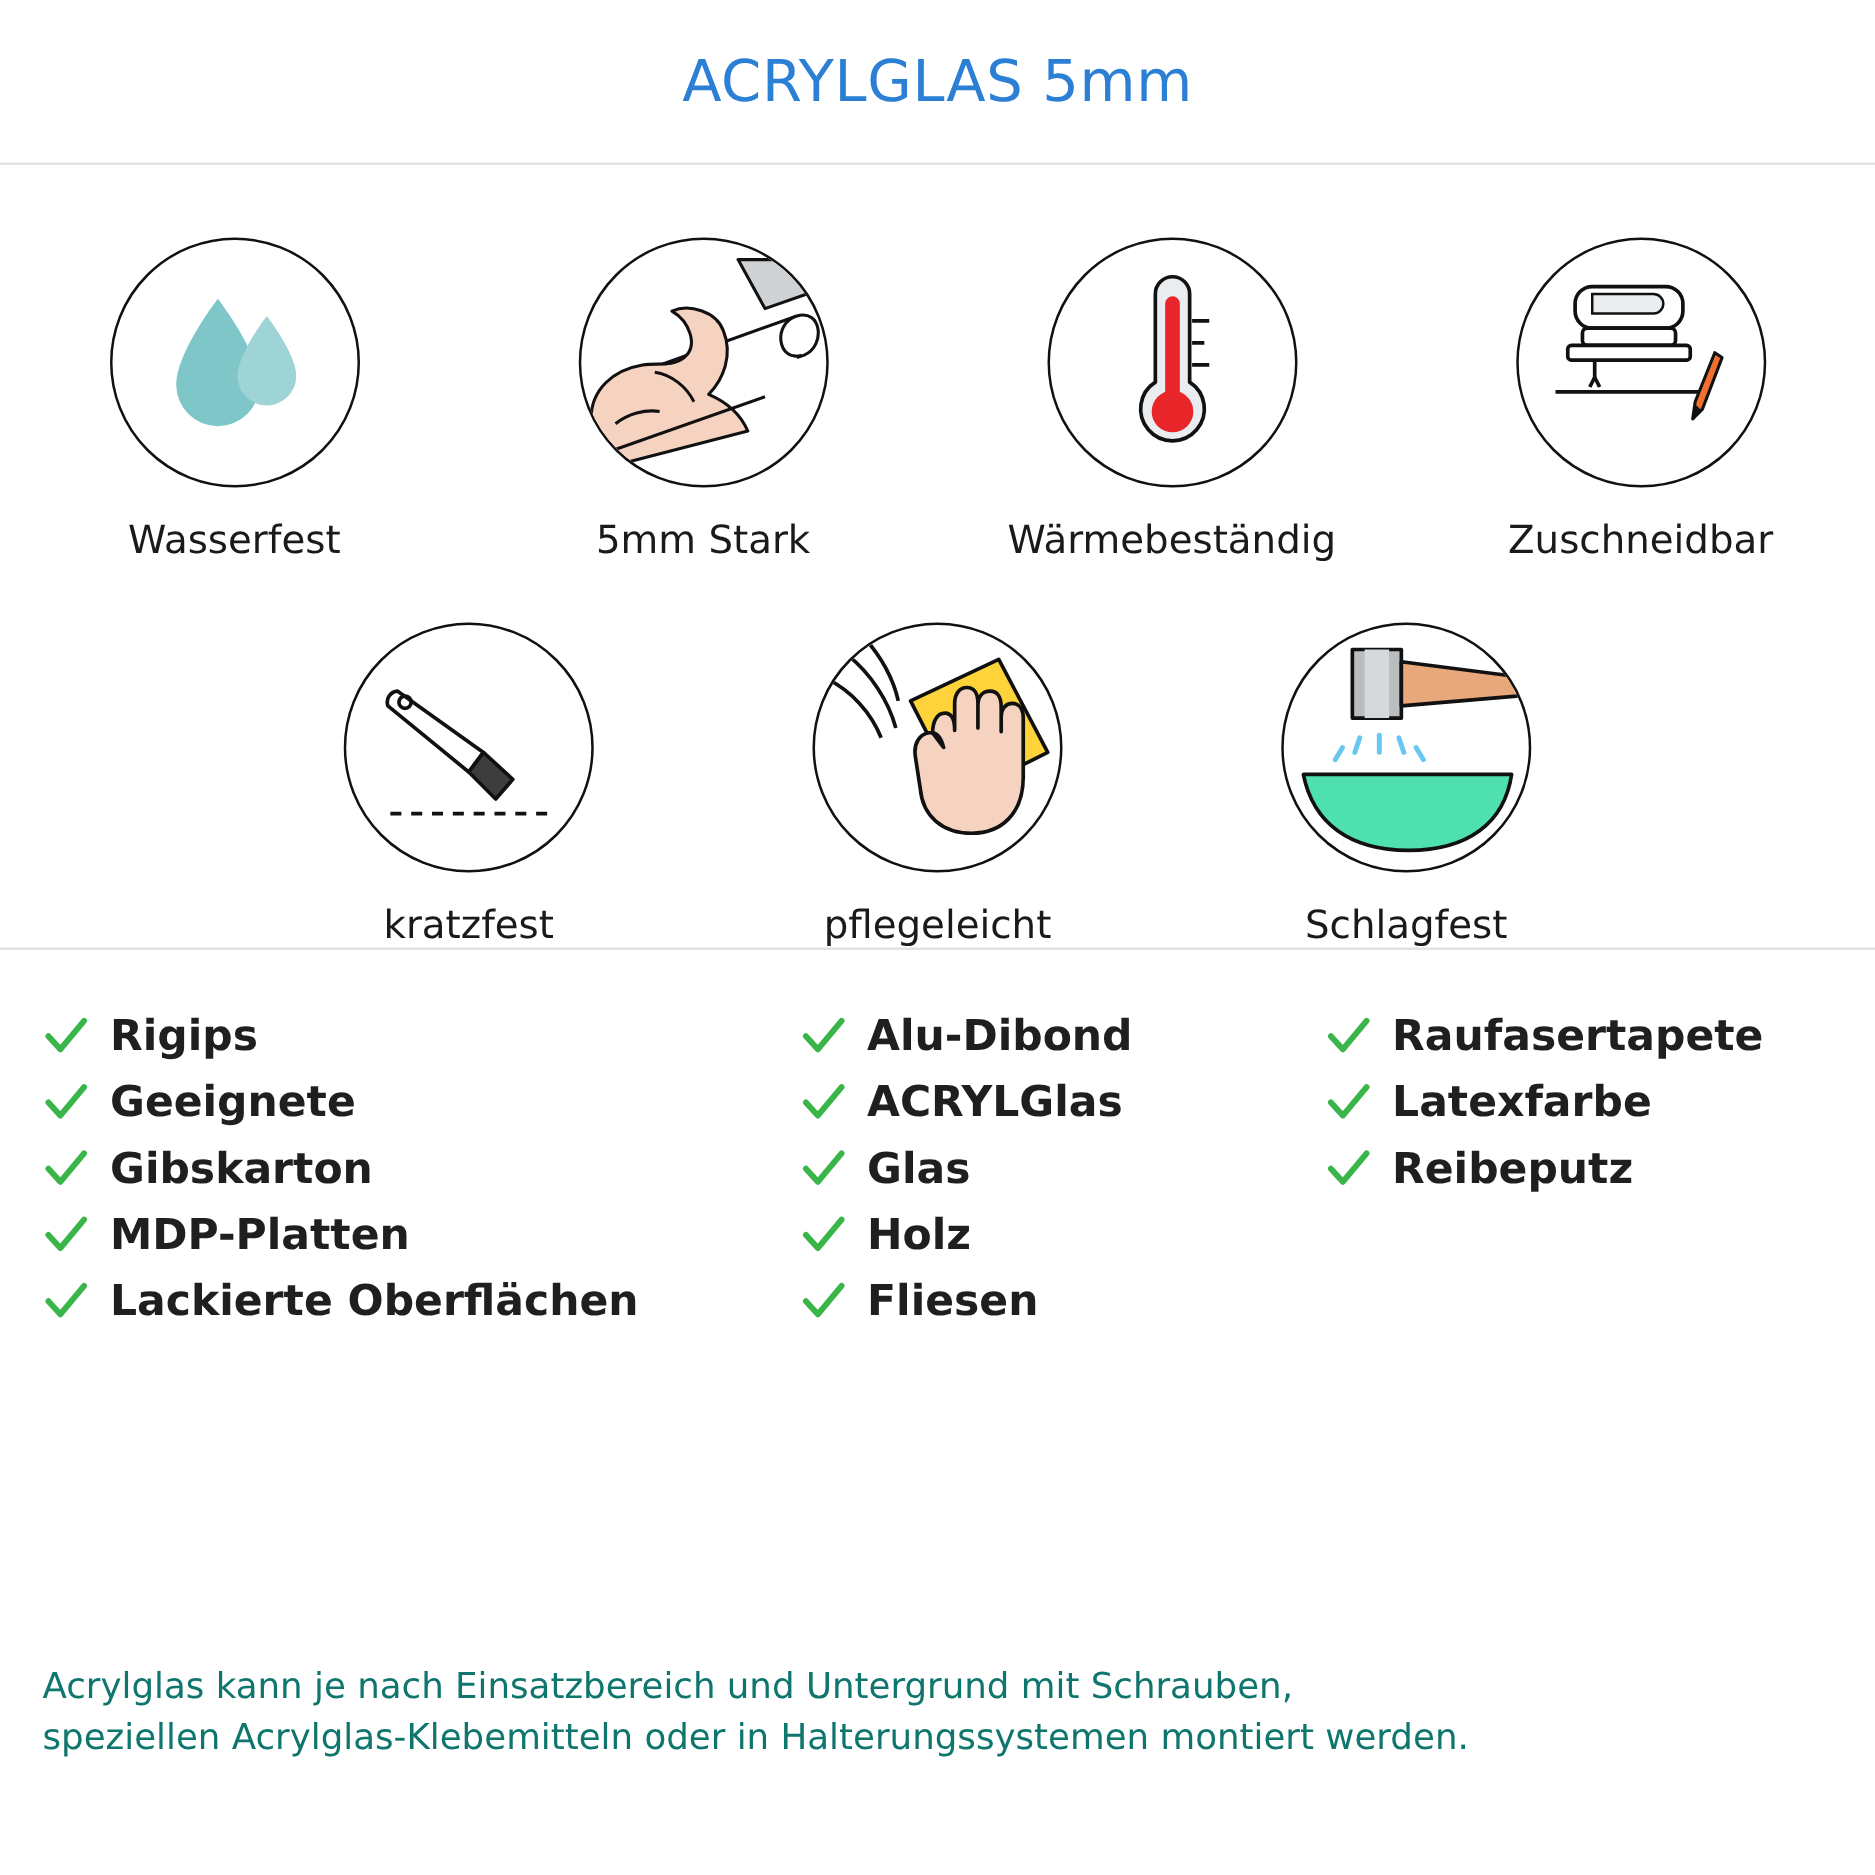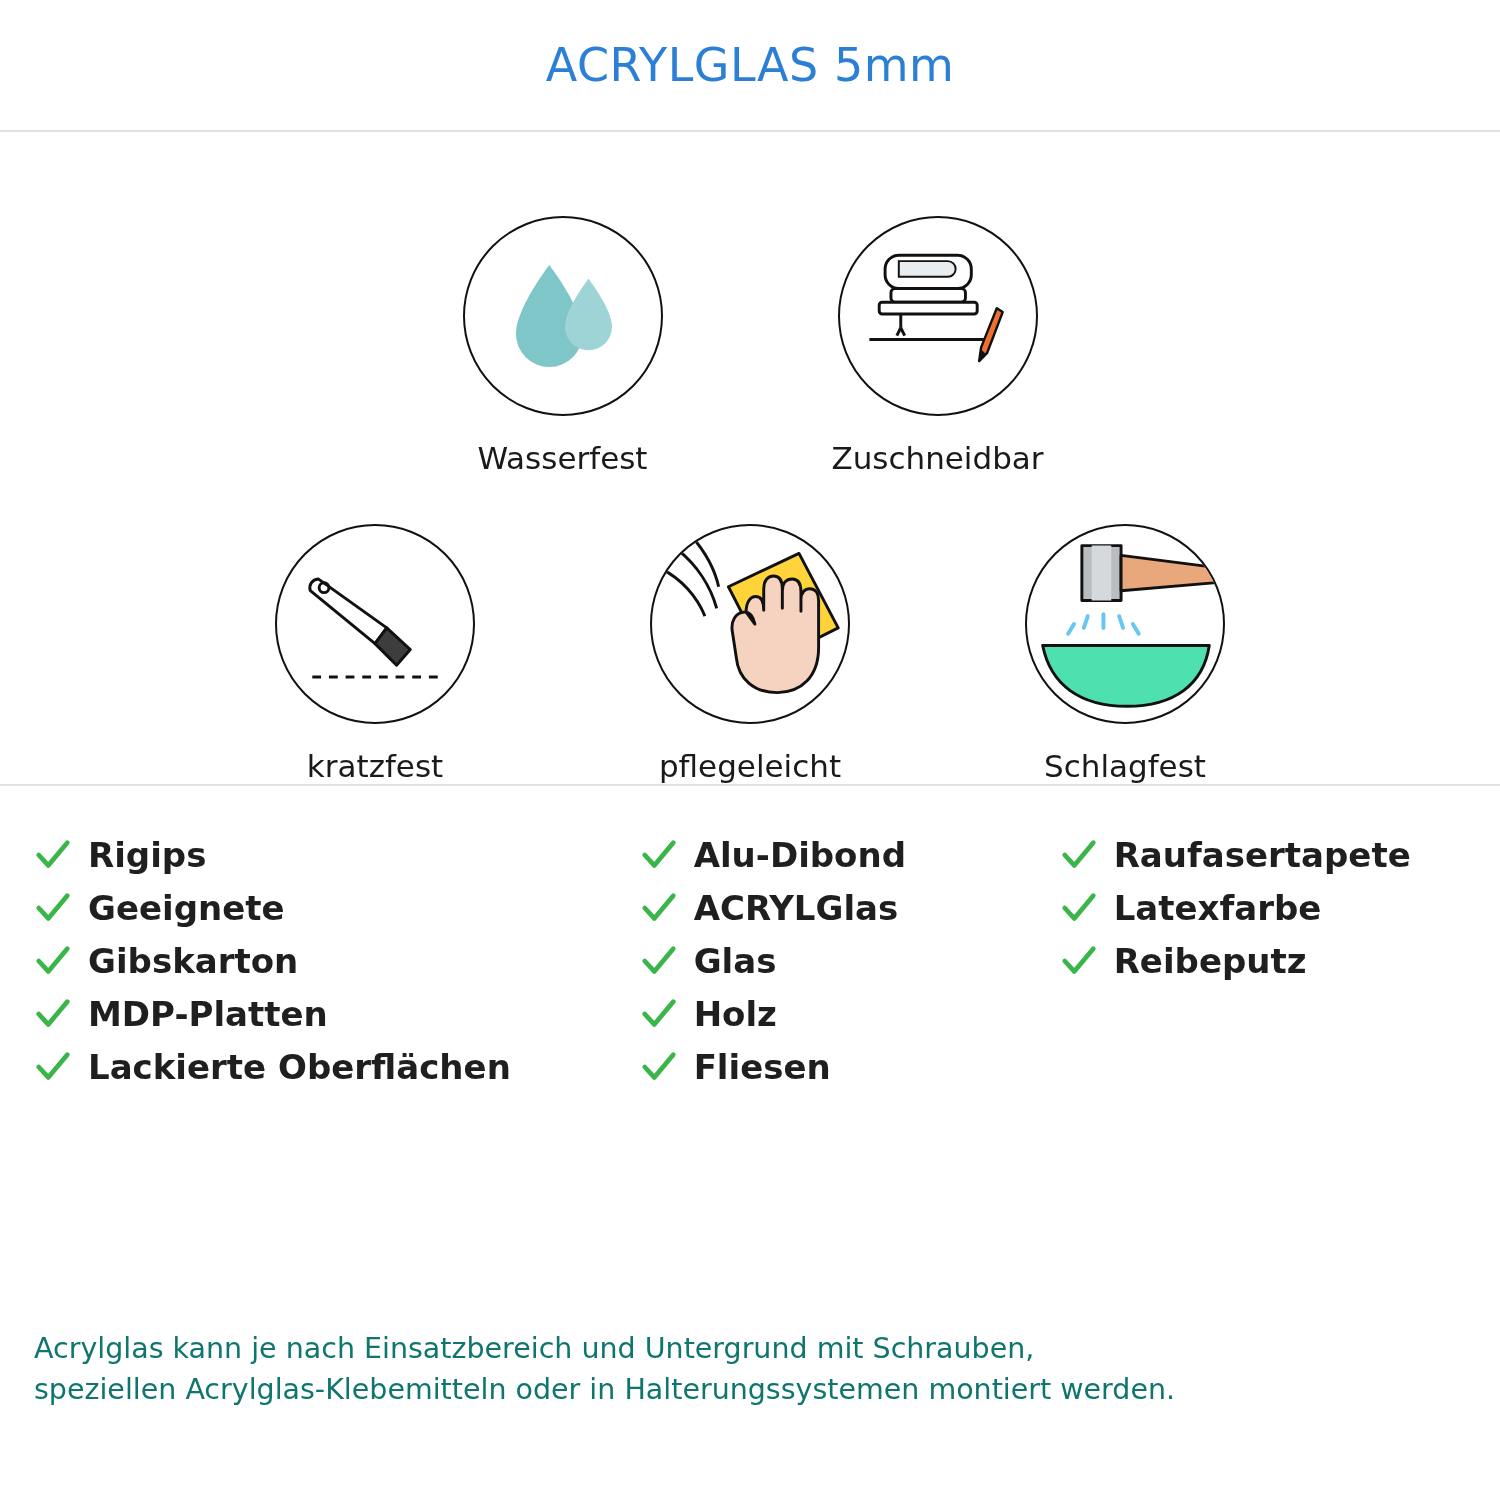--- a/index.html
+++ b/index.html
@@ -38,21 +38,21 @@
   }
   .rule {
     height: 2px;
     background: #e2e2e2;
     margin: 0 0;
     width: 100%;
   }
 
   
   .features {
-    padding-top: 84px;
+    padding-top: 58px;
   }
   .feat-row {
     display: flex;
     justify-content: center;
     align-items: flex-start;
   }
   .feat-row.row1 .feat { width: 375px; }
   .feat-row.row2 { margin-top: 48px; }
   .feat-row.row2 .feat { width: 375px; }
 
@@ -157,21 +157,50 @@
       <div class="feat">
         <div class="circle">
           <svg width="200" height="200" viewBox="0 0 200 200">
             <path d="M86 48 C86 48 52 92 52 118 a34 34 0 0 0 68 0 C120 92 86 48 86 48 Z" fill="#7fc6c9"></path>
             <path d="M126 62 C126 62 102 93 102 111 a24 24 0 0 0 48 0 C150 93 126 62 126 62 Z" fill="#9fd4d6"></path>
           </svg>
         </div>
         <div class="feat-label">Wasserfest</div>
       </div>
 
-
+      <div class="feat">
+        <div class="circle">
+          <svg width="200" height="200" viewBox="0 0 200 200">
+
+            <path d="M128 16 L196 16 L196 40 L150 56 Z" fill="#cfd2d4" stroke="#111" stroke-width="2.5" stroke-linejoin="round"></path>
+            <path d="M20 118 L176 62 C196 56 200 86 182 94 L176 96" fill="none" stroke="#111" stroke-width="2.5"></path>
+            <path d="M176 62 C156 68 160 100 180 94" fill="#fff" stroke="#111" stroke-width="2.5"></path>
+
+            <path d="M8 146 C8 122 26 106 50 102 C62 100 74 104 84 96 C96 86 88 66 74 58 C88 52 110 58 116 74 C124 94 116 114 104 126 C118 132 130 142 136 156 L20 186 C10 176 8 160 8 146 Z" fill="#f6d3c0" stroke="#111" stroke-width="2.5" stroke-linejoin="round"></path>
+            <path d="M60 108 C74 110 86 120 92 132" fill="none" stroke="#111" stroke-width="2.5"></path>
+            <path d="M28 150 C38 142 52 138 64 140" fill="none" stroke="#111" stroke-width="2.5"></path>
+            <path d="M8 178 L150 128" fill="none" stroke="#111" stroke-width="2.5"></path>
+          </svg>
+        </div>
+        <div class="feat-label">5mm Stark</div>
+      </div>
+
+      <div class="feat">
+        <div class="circle">
+          <svg width="200" height="200" viewBox="0 0 200 200">
+            <path d="M86 44 a14 14 0 0 1 28 0 V116 a26 26 0 1 1 -28 0 Z" fill="#e9edef" stroke="#111" stroke-width="3"></path>
+            <path d="M94 52 a6 6 0 0 1 12 0 V124 a14 14 0 1 1 -12 0 Z" fill="#e8262a"></path>
+            <circle cx="100" cy="140" r="17" fill="#e8262a"></circle>
+            <line x1="116" y1="66" x2="130" y2="66" stroke="#111" stroke-width="3"></line>
+            <line x1="116" y1="84" x2="126" y2="84" stroke="#111" stroke-width="3"></line>
+            <line x1="116" y1="102" x2="130" y2="102" stroke="#111" stroke-width="3"></line>
+          </svg>
+        </div>
+        <div class="feat-label">Wärmebeständig</div>
+      </div>
 
       <div class="feat">
         <div class="circle">
           <svg width="200" height="200" viewBox="0 0 200 200">
 
             <rect x="46" y="38" width="88" height="34" rx="14" fill="#fff" stroke="#111" stroke-width="3"></rect>
             <path d="M60 44 h50 a8 8 0 0 1 0 16 h-50 Z" fill="#e9edef" stroke="#111" stroke-width="2"></path>
             <rect x="52" y="72" width="76" height="14" rx="4" fill="#fff" stroke="#111" stroke-width="3"></rect>
             <rect x="40" y="86" width="100" height="12" rx="3" fill="#fff" stroke="#111" stroke-width="3"></rect>
             <line x1="62" y1="98" x2="62" y2="112" stroke="#111" stroke-width="3"></line>

